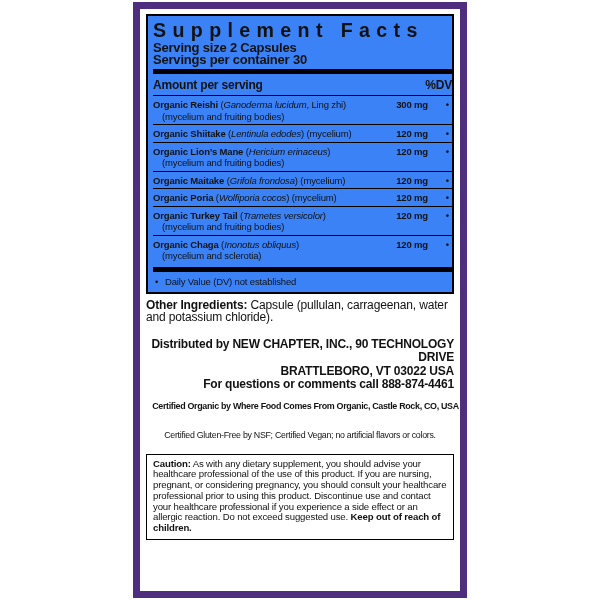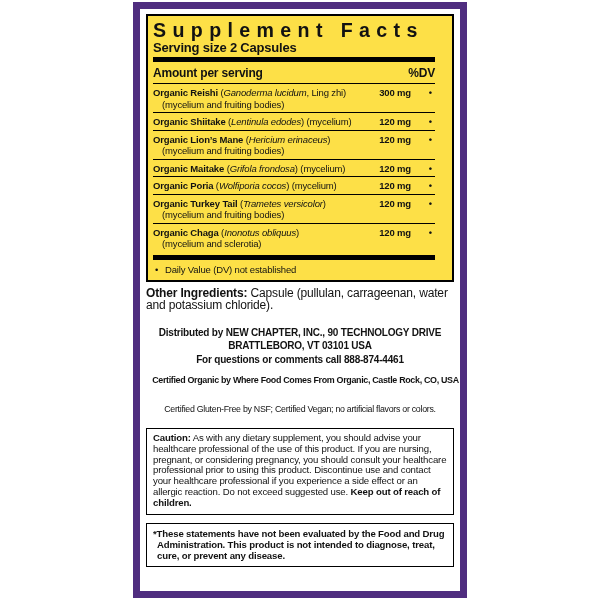--- a/index.html
+++ b/index.html
@@ -4,21 +4,21 @@
 <style>
   * { margin:0; padding:0; box-sizing:border-box; }
   html,body { width:600px; height:600px; background:#ffffff;
     font-family:"Liberation Sans", sans-serif; color:#121212;
     -webkit-font-smoothing:antialiased; }
   .label-wrap {
     position:absolute; left:133px; top:2px; width:334px; height:596px;
     border:7px solid #4f2d7f; background:#fff; padding:5px 6px 6px 6px;
   }
   
-  .facts-box { border:2px solid #000; padding:2px 17px 3px 5px; background:#fde047; }
+  .facts-box { border:2px solid #000; padding:2px 0 3px 5px; background:#3b82f6; }
   .sf-title { font-size:20px; font-weight:800; letter-spacing:6.5px;
     white-space:nowrap; line-height:24px; transform:scaleX(0.98);
     transform-origin:0 50%; }
   .serving-line { font-size:13px; font-weight:bold; line-height:12px;
     letter-spacing:-0.2px; }
   .thick-bar { height:5px; background:#000; margin:3px 0 2px 0; }
   .hdr-row { display:flex; justify-content:space-between; align-items:flex-end;
     font-size:12px; font-weight:bold; padding:2px 0 3px 0; letter-spacing:-0.2px; }
   .rows { }
   .row { display:flex; border-top:1px solid #000; padding:3px 0 2px 0;
@@ -30,22 +30,22 @@
   .row .l2 { padding-left:9px; }
   .row .amt { width:50px; text-align:right; font-weight:bold; white-space:nowrap; }
   .row .dvc { width:24px; text-align:right; padding-right:3px; font-weight:bold; }
   .footnote-row { display:flex; font-size:9.5px; line-height:12px;
     padding:2px 0 1px 2px; letter-spacing:-0.15px; }
   .footnote-row .fb { width:10px; }
   
   .other-ing { font-size:12px; line-height:12px; margin-top:5px;
     letter-spacing:-0.15px; }
   .other-ing .oi-label { font-weight:bold; }
-  .dist-block { margin-top:15px; text-align:center; font-weight:bold;
-    font-size:10px; line-height:13.5px; letter-spacing:-0.2px; }
+  .dist-block { margin-top:15px; text-align:right; font-weight:bold;
+    font-size:12px; line-height:13.5px; letter-spacing:-0.2px; }
   .cert-organic { margin-top:9px; text-align:center; font-weight:bold;
     font-size:9.3px; white-space:nowrap; letter-spacing:-0.35px;
     transform:scaleX(0.96); transform-origin:50% 50%; }
   .cert-gluten { margin-top:19px; text-align:center; font-size:9.3px;
     white-space:nowrap; letter-spacing:-0.3px; transform:scaleX(0.95);
     transform-origin:50% 50%; }
   .caution-box { margin-top:14px; border:1.5px solid #000;
     padding:4px 6px 5px 6px; font-size:9.6px; line-height:10.8px;
     letter-spacing:-0.15px; }
   .caution-box .c-label, .caution-box .c-bold { font-weight:bold; }
@@ -55,20 +55,21 @@
   .disclaimer-box .d-text { display:block; padding-left:4px; text-indent:-4px; }
 </style>
 </head>
 <body>
 
 <div class="label-wrap">
 
   <div class="facts-box">
     <div class="sf-title">Supplement Facts</div>
     <div class="serving-line">Serving size 2 Capsules</div>
+    <div class="serving-line">Servings per container 30</div>
     <div class="thick-bar"></div>
     <div class="hdr-row">
       <span>Amount per serving</span>
       <span>%DV</span>
     </div>
 
     <div class="rows">
 
       <div class="row">
         <div class="left"><span class="nm">Organic Reishi</span><span> (</span><span class="lat">Ganoderma lucidum</span><span>, Ling zhi)</span>
@@ -128,28 +129,25 @@
       <span>Daily Value (DV) not established</span>
     </div>
   </div>
 
   <div class="other-ing">
     <span class="oi-label">Other Ingredients:</span><span> Capsule (pullulan, carrageenan, water and potassium chloride).</span>
   </div>
 
   <div class="dist-block">
     <div>Distributed by NEW CHAPTER, INC., 90 TECHNOLOGY DRIVE</div>
-    <div>BRATTLEBORO, VT 03101 USA</div>
+    <div>BRATTLEBORO, VT 03022 USA</div>
     <div>For questions or comments call 888-874-4461</div>
   </div>
 
   <div class="cert-organic">Certified Organic by Where Food Comes From Organic, Castle Rock, CO, USA</div>
   <div class="cert-gluten">Certified Gluten-Free by NSF; Certified Vegan; no artificial flavors or colors.</div>
 
   <div class="caution-box">
     <span class="c-label">Caution:</span><span> As with any dietary supplement, you should advise your healthcare professional of the use of this product. If you are nursing, pregnant, or considering pregnancy, you should consult your healthcare professional prior to using this product. Discontinue use and contact your healthcare professional if you experience a side effect or an allergic reaction. Do not exceed suggested use. </span><span class="c-bold">Keep out of reach of children.</span>
   </div>
 
-  <div class="disclaimer-box">
-    <span class="d-text">*These statements have not been evaluated by the Food and Drug Administration. This product is not intended to diagnose, treat, cure, or prevent any disease.</span>
-  </div>
 
 </div>
 
 </body></html>

